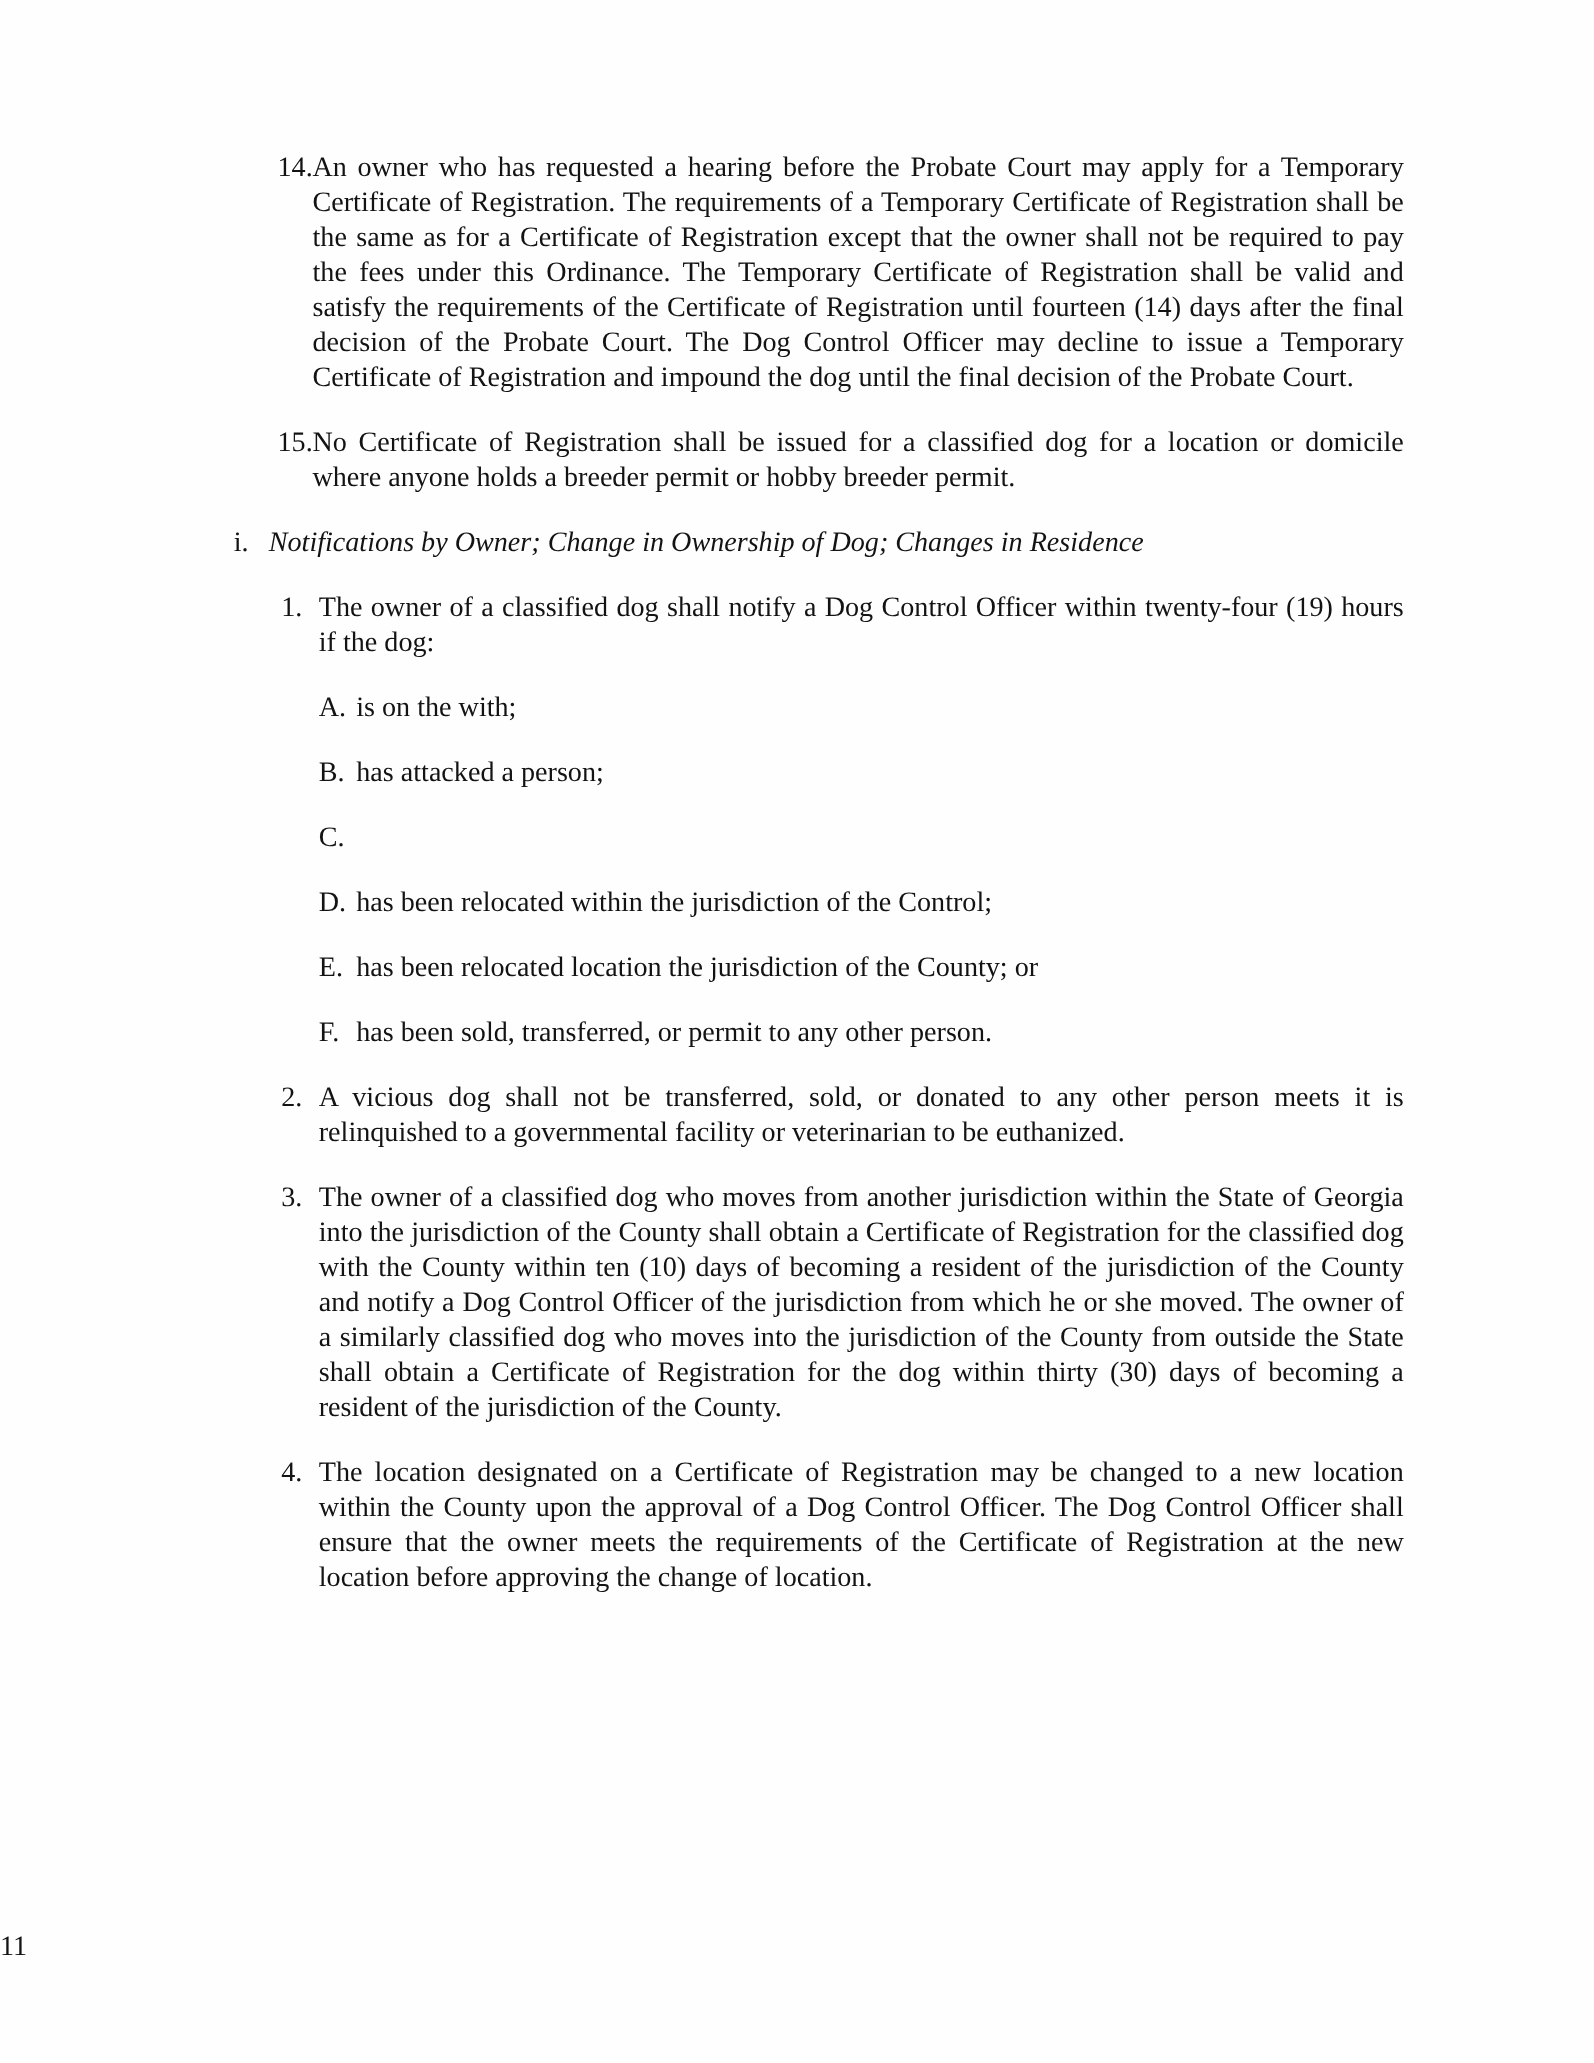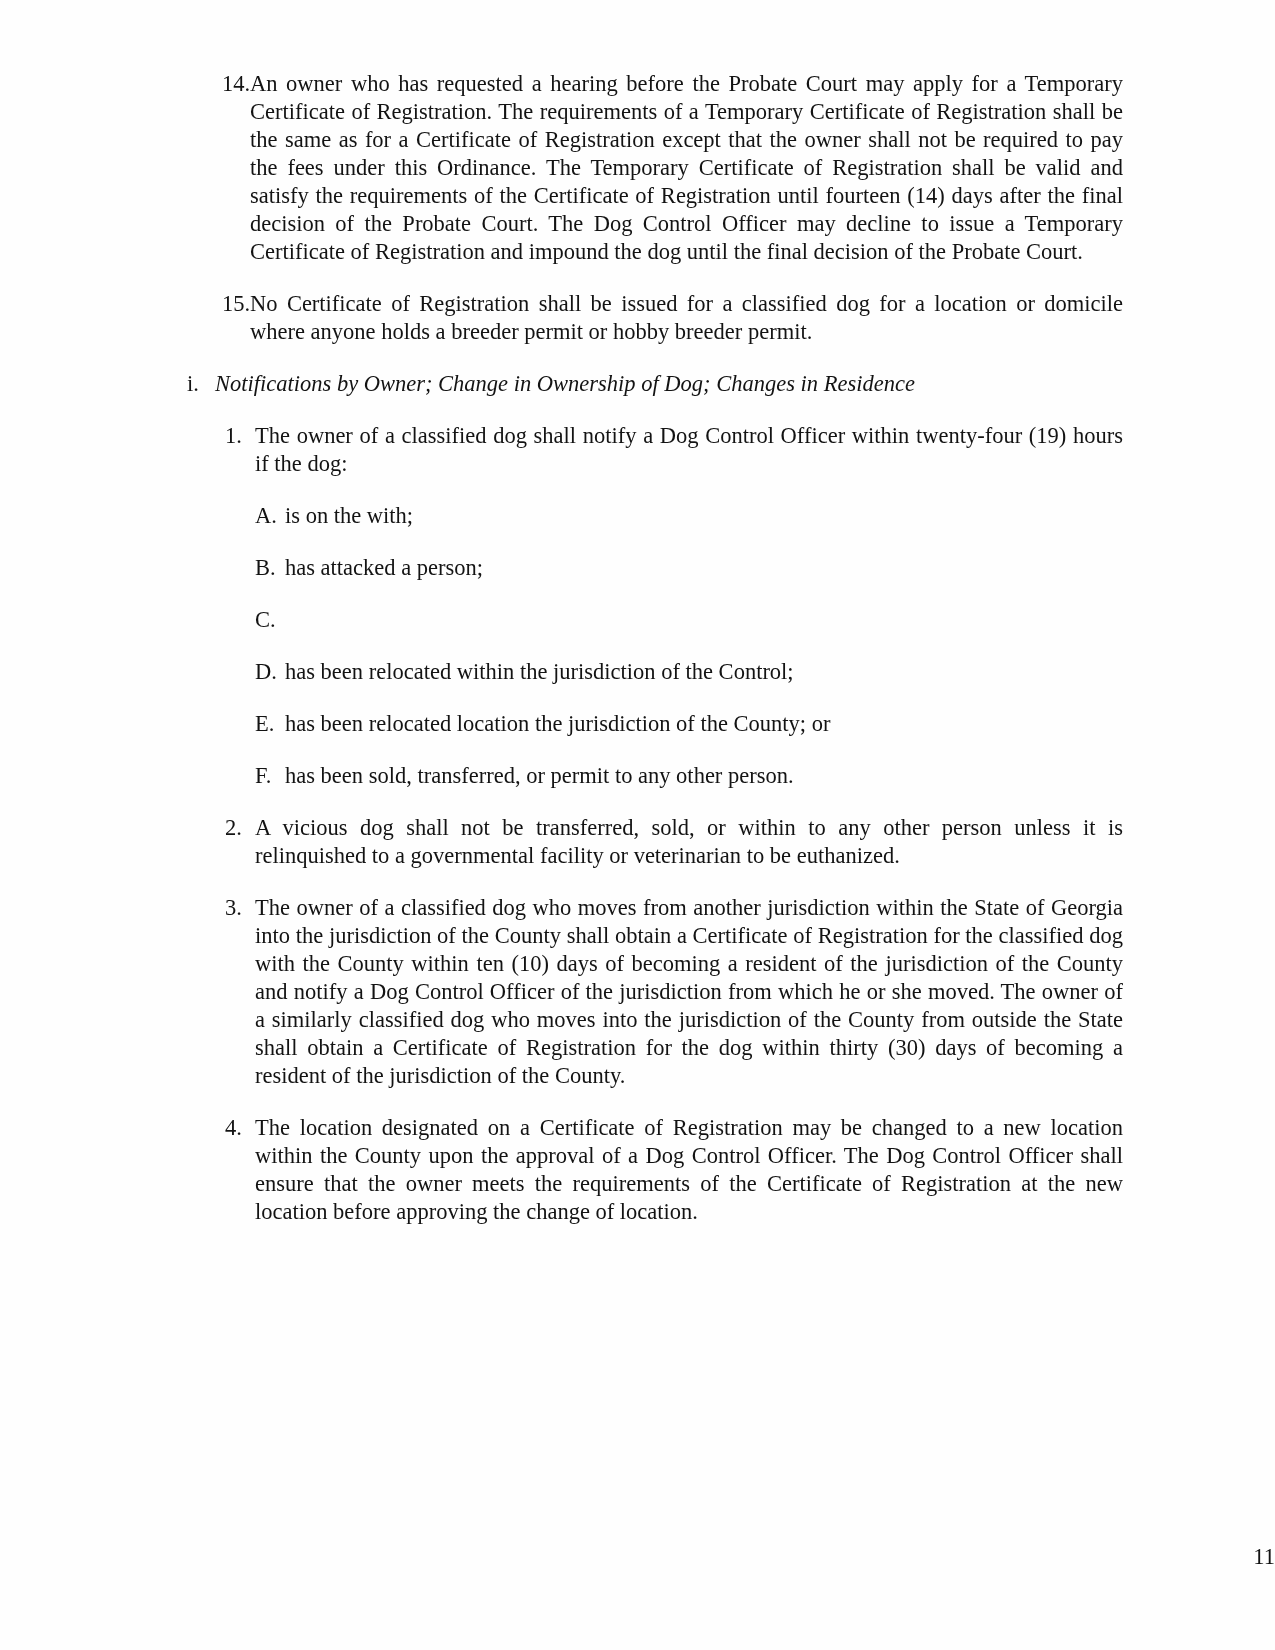--- a/index.html
+++ b/index.html
@@ -12,21 +12,21 @@
     width: 1275px;
     height: 1650px;
     background: #fefefe;
     font-family: "Liberation Serif", "DejaVu Serif", serif;
     font-size: 22.5px;
     line-height: 28px;
     color: #131313;
     overflow: hidden;
   }
   .content {
-    padding-top: 70px;
+    padding-top: 120px;
   }
   .li {
     display: flex;
     margin: 0 0 24px 0;
     padding-right: 152px;
   }
   .li .marker {
     flex: 0 0 auto;
     white-space: nowrap;
   }
@@ -47,21 +47,21 @@
   .lvl-num14 .marker { width: 30px; }
 
   .lvl-letter { padding-left: 255px; }
   .lvl-letter .marker { width: 30px; }
 
   .page-number {
     position: absolute;
     left: 0;
     right: 0;
     top: 1543px;
-    text-align: right;
+    text-align: left;
   }
 </style>
 </head>
 <body>
 
 <div class="page">
   <div class="content">
 
     <div class="li lvl-num1415">
       <span class="marker">14.</span>
@@ -107,21 +107,21 @@
       <div class="body">has been relocated location the jurisdiction of the County; or</div>
     </div>
 
     <div class="li lvl-letter">
       <span class="marker">F.</span>
       <div class="body">has been sold, transferred, or permit to any other person.</div>
     </div>
 
     <div class="li lvl-num14">
       <span class="marker">2.</span>
-      <div class="body just">A vicious dog shall not be transferred, sold, or within to any other person unless it is relinquished to a governmental facility or veterinarian to be euthanized.</div>
+      <div class="body just">A vicious dog shall not be transferred, sold, or donated to any other person meets it is relinquished to a governmental facility or veterinarian to be euthanized.</div>
     </div>
 
     <div class="li lvl-num14">
       <span class="marker">3.</span>
       <div class="body just">The owner of a classified dog who moves from another jurisdiction within the State of Georgia into the jurisdiction of the County shall obtain a Certificate of Registration for the classified dog with the County within ten (10) days of becoming a resident of the jurisdiction of the County and notify a Dog Control Officer of the jurisdiction from which he or she moved. The owner of a similarly classified dog who moves into the jurisdiction of the County from outside the State shall obtain a Certificate of Registration for the dog within thirty (30) days of becoming a resident of the jurisdiction of the County.</div>
     </div>
 
     <div class="li lvl-num14">
       <span class="marker">4.</span>
       <div class="body just">The location designated on a Certificate of Registration may be changed to a new location within the County upon the approval of a Dog Control Officer. The Dog Control Officer shall ensure that the owner meets the requirements of the Certificate of Registration at the new location before approving the change of location.</div>

